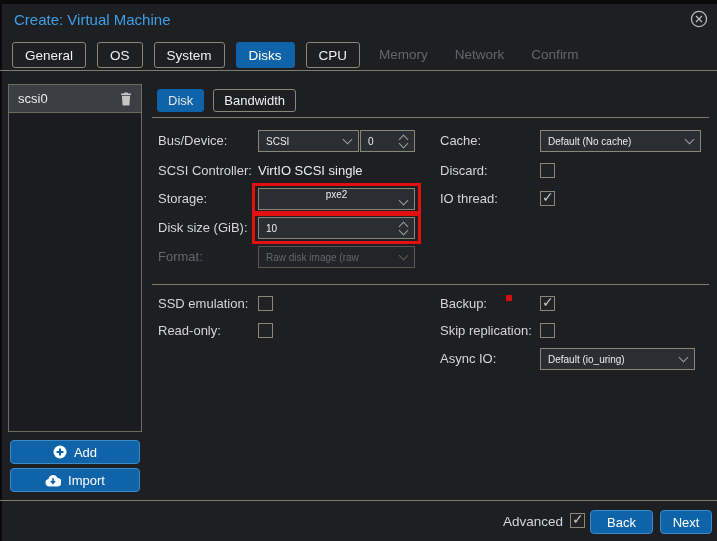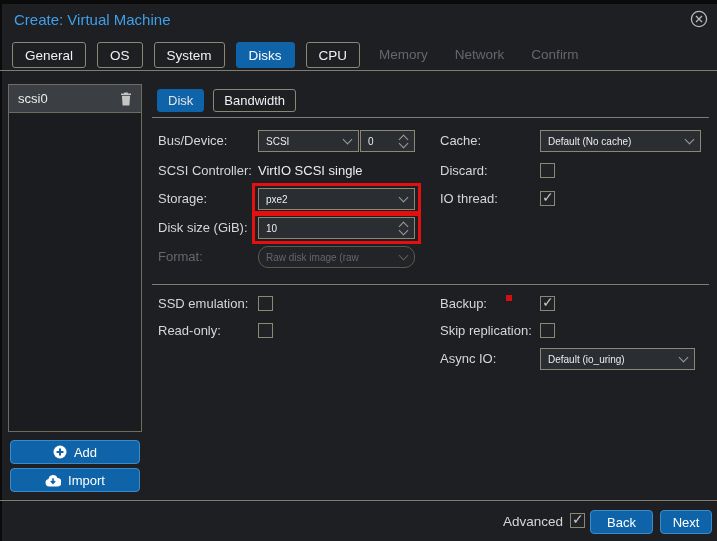--- a/index.html
+++ b/index.html
@@ -156,41 +156,41 @@
     <span class="txt">Default (No cache)</span>
     <i class="chev"></i>
   </div>
 
   <span class="lbl" style="left:158px;top:160px;">SCSI Controller:</span>
   <span class="val-text" style="left:258px;top:160px;">VirtIO SCSI single</span>
   <span class="lbl" style="left:440px;top:160px;">Discard:</span>
   <span class="cb" style="left:540px;top:163px;"></span>
 
   <span class="lbl" style="left:158px;top:188px;">Storage:</span>
-  <div class="field" style="left:258px;top:188px;width:157px;">
+  <div class="field" style="left:258px;top:188px;width:157px;flex-direction:column;">
     <span class="txt">pxe2</span>
     <i class="chev"></i>
   </div>
   <span class="lbl" style="left:440px;top:188px;">IO thread:</span>
   <span class="cb checked" style="left:540px;top:191px;"></span>
 
   <span class="lbl" style="left:158px;top:217px;">Disk size (GiB):</span>
   <div class="field" style="left:258px;top:217px;width:157px;">
     <span class="txt">10</span>
     <span class="spin">
         <i class="up"></i>
         <i class="dn"></i>
       </span>
   </div>
 
   <div class="hl-box" style="left:252px;top:183px;width:169px;height:31px;"></div>
   <div class="hl-box" style="left:252px;top:213px;width:169px;height:31px;"></div>
 
   <span class="lbl disabled" style="left:158px;top:246px;">Format:</span>
-  <div class="field disabled" style="left:258px;top:246px;width:157px;border-radius:10px;">
+  <div class="field disabled" style="left:258px;top:246px;width:157px;">
     <span class="txt">Raw disk image (raw</span>
     <i class="chev"></i>
   </div>
 
   <div class="sep" style="left:152px;top:284px;width:557px;"></div>
 
   <span class="lbl" style="left:158px;top:293px;">SSD emulation:</span>
   <span class="cb" style="left:258px;top:296px;"></span>
   <span class="lbl" style="left:440px;top:293px;">Backup:</span>
   <span class="red-dot" style="left:506px;top:295px;"></span>

